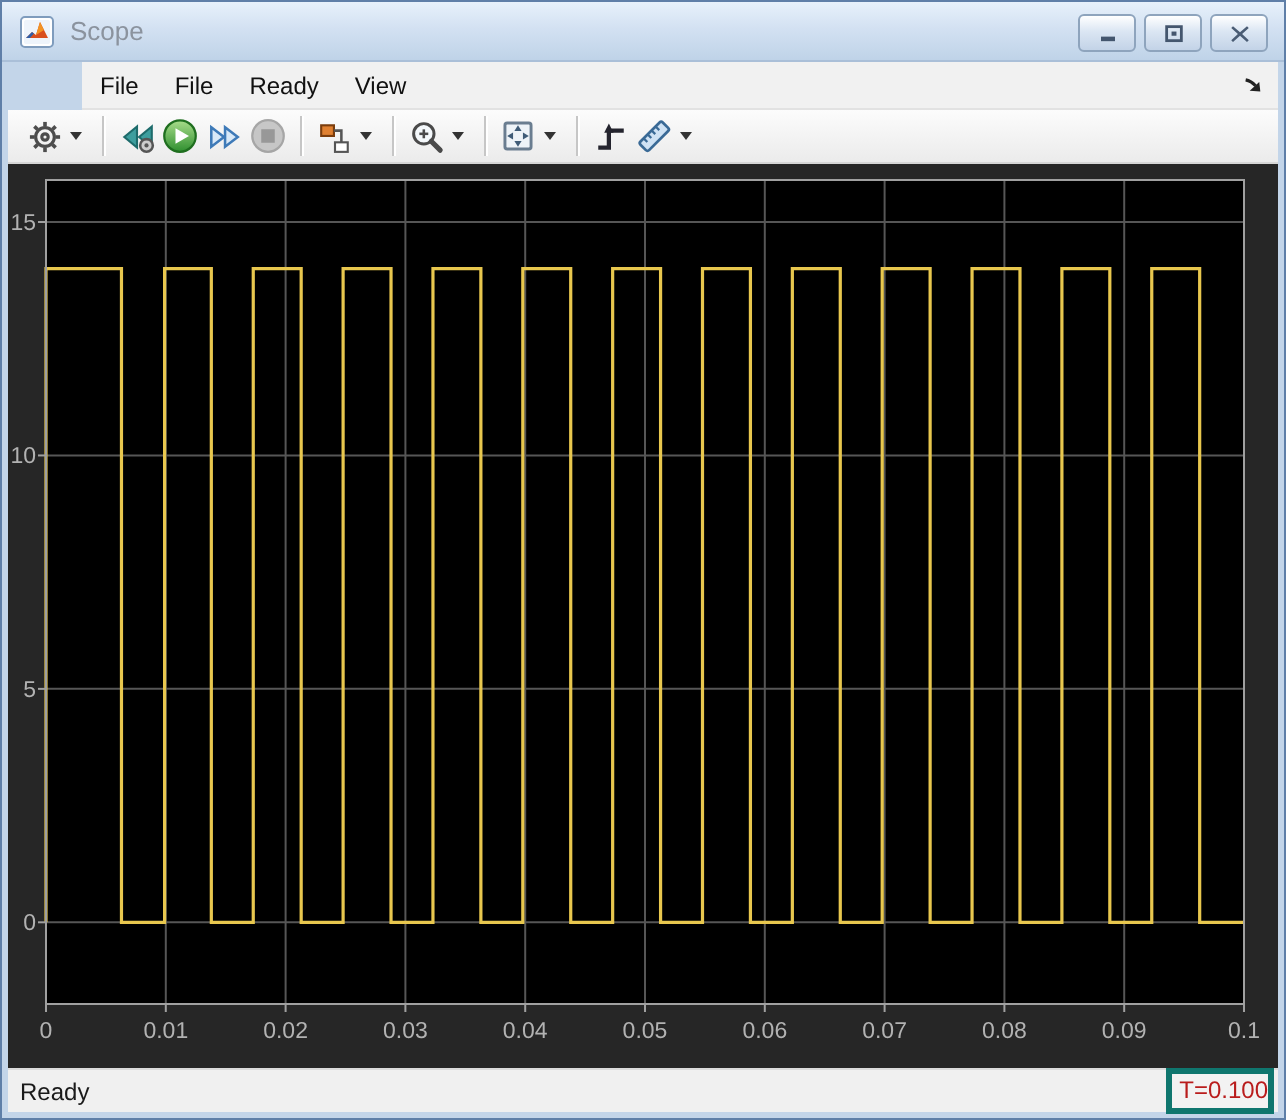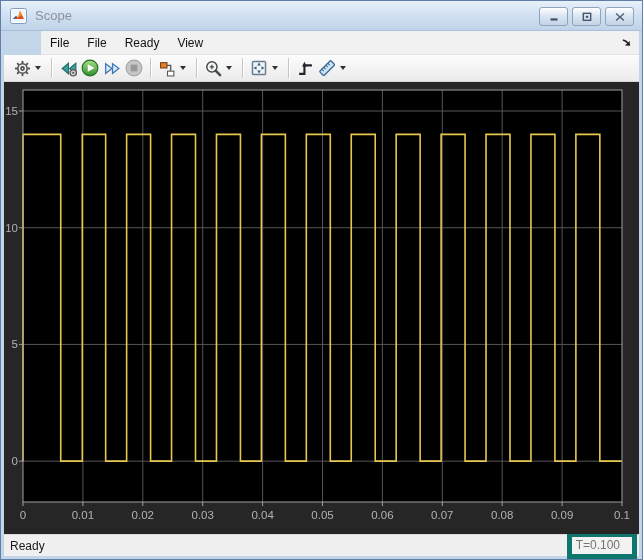--- a/index.html
+++ b/index.html
@@ -40,22 +40,22 @@
   .dd { width:0; height:0; border-left:3.5px solid transparent; border-right:3.5px solid transparent; border-top:4px solid #333; margin:0 5px 0 2px; cursor:pointer; }
   .tsep { width:1px; height:20px; background:#c6c6c6; box-shadow:1px 0 0 #ffffff; margin:0 5px; }
   .figure { flex:1; background:#262626; position:relative; }
   .figure svg { position:absolute; left:0; top:0; }
   .statusbar {
     height:22px; background:#f0f0f0; border-top:1px solid #dcdcdc;
     display:flex; align-items:center; font-size:12px; color:#1a1a1a;
     padding:0 2px 0 6px;
   }
   .tbox {
-    margin-left:auto; border:5px solid #0f766e; background:#f2f2f2;
-    padding:1px 12px 2px 4px; font-size:12px; color:#737373;
+    margin-left:auto; border:3px solid #0f766e; background:#f2f2f2;
+    padding:1px 0 2px 4px; font-size:12px; color:#b91c1c;
   }
 </style>
 </head>
 <body>
 
 <div class="window">
 
   <div class="titlebar">
     <span class="app-icon">
       <svg viewBox="0 0 17 16" width="17" height="16">

